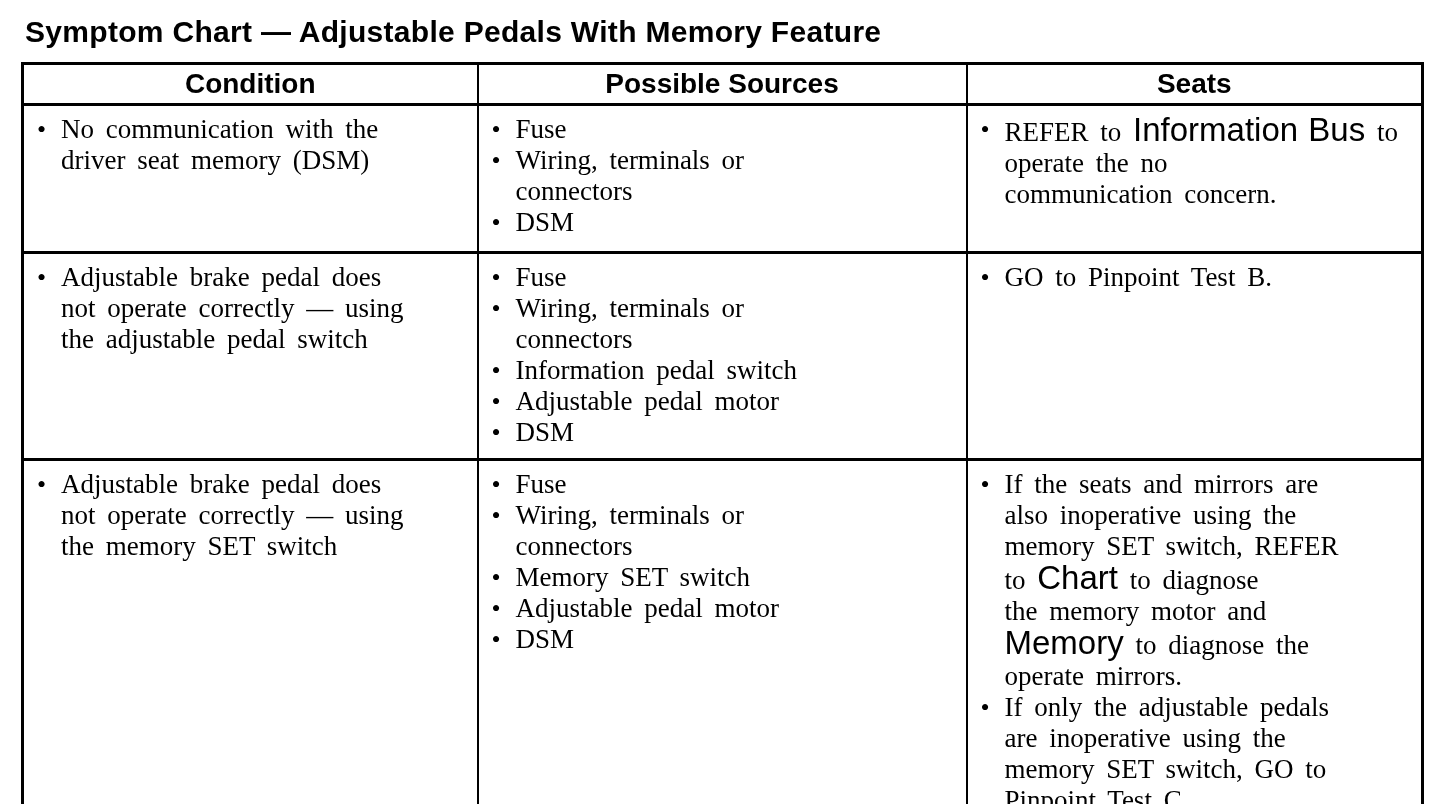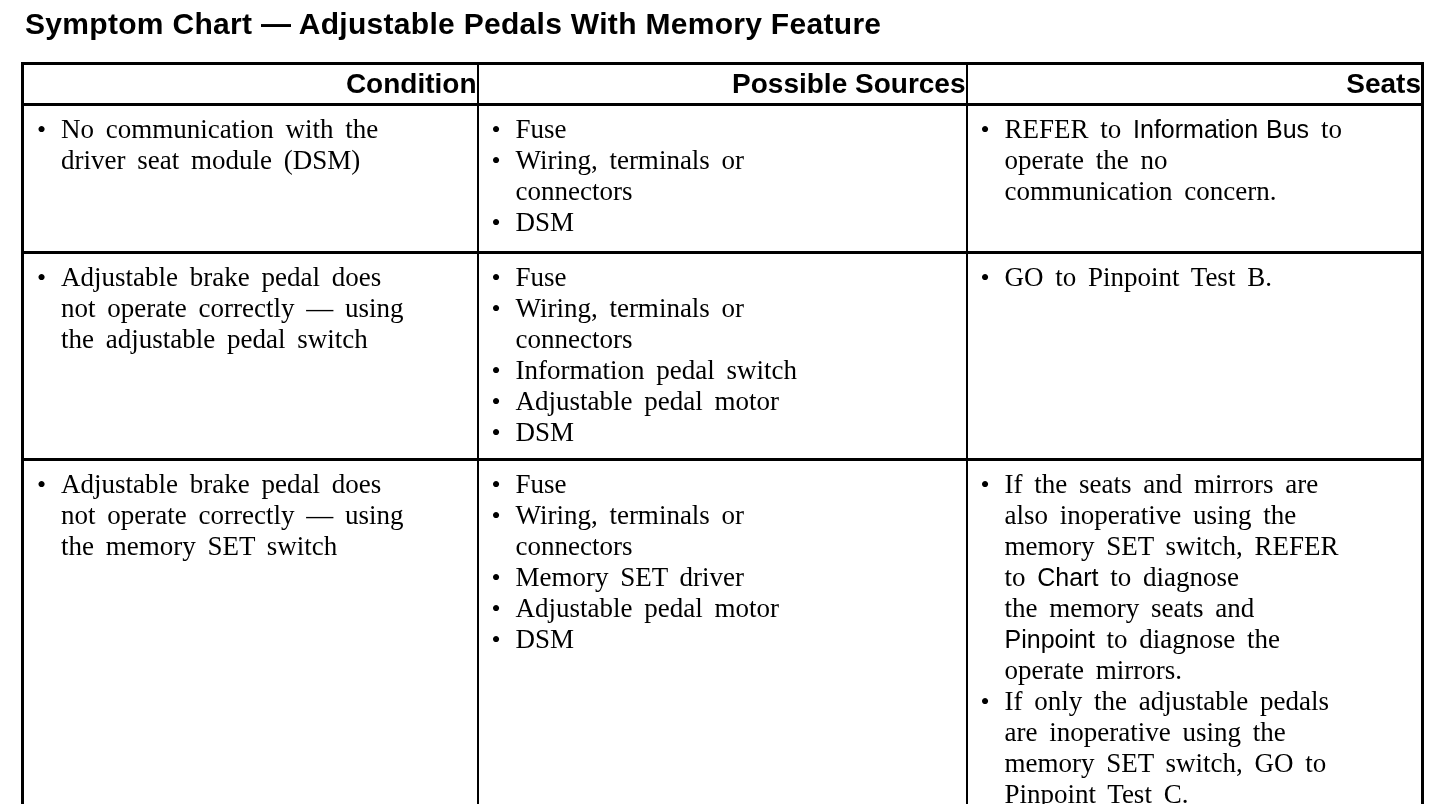--- a/index.html
+++ b/index.html
@@ -11,21 +11,21 @@
   body {
     width: 1456px;
     height: 804px;
     position: relative;
     font-family: "Liberation Serif", serif;
     overflow: hidden;
   }
   .page-title {
     position: absolute;
     left: 25px;
-    top: 8px;
+    top: 16px;
     font-family: "Liberation Sans", sans-serif;
     font-weight: bold;
     font-size: 30px;
     line-height: 32px;
     letter-spacing: 0.3px;
     white-space: nowrap;
   }
   table.symptom-table {
     position: absolute;
     left: 21px;
@@ -38,21 +38,21 @@
   .symptom-table th {
     border-left: 2px solid #000;
     border-right: 2px solid #000;
     border-top: 3px solid #000;
     border-bottom: 3px solid #000;
     height: 38px;
     padding: 0;
     font-family: "Liberation Sans", sans-serif;
     font-weight: bold;
     font-size: 28px;
-    text-align: right;
+    text-align: center;
     vertical-align: middle;
   }
   .symptom-table td {
     border-left: 2px solid #000;
     border-right: 2px solid #000;
     border-top: 3px solid #000;
     border-bottom: 3px solid #000;
     vertical-align: top;
     padding: 8px 4px 0 0;
   }
@@ -80,21 +80,21 @@
   }
   .li-text {
     flex: 1 1 auto;
     white-space: pre-line;
   }
   .run-serif {
     font-family: "Liberation Serif", serif;
   }
   .run-sans {
     font-family: "Liberation Sans", sans-serif;
-    font-size: 25px;
+    font-size: 33px;
     word-spacing: 1px;
   }
 </style>
 </head>
 <body>
 
 <div class="page-title">Symptom Chart — Adjustable Pedals With Memory Feature</div>
 
 <table class="symptom-table">
   <colgroup>
@@ -109,21 +109,21 @@
       <th>Seats</th>
     </tr>
   </thead>
   <tbody>
     <tr class="row-1">
       <td>
         <div class="cell-list">
             <div class="li">
               <span class="bullet">•</span>
               <span class="li-text"><span class="run-serif">No communication with the
-driver seat module (DSM)</span></span>
+driver seat memory (DSM)</span></span>
             </div>
           </div>
       </td>
       <td>
         <div class="cell-list">
             <div class="li">
               <span class="bullet">•</span>
               <span class="li-text"><span class="run-serif">Fuse</span></span>
             </div>
             <div class="li">
@@ -210,42 +210,42 @@
               <span class="bullet">•</span>
               <span class="li-text"><span class="run-serif">Fuse</span></span>
             </div>
             <div class="li">
               <span class="bullet">•</span>
               <span class="li-text"><span class="run-serif">Wiring, terminals or
 connectors</span></span>
             </div>
             <div class="li">
               <span class="bullet">•</span>
-              <span class="li-text"><span class="run-serif">Memory SET driver</span></span>
+              <span class="li-text"><span class="run-serif">Memory SET switch</span></span>
             </div>
             <div class="li">
               <span class="bullet">•</span>
               <span class="li-text"><span class="run-serif">Adjustable pedal motor</span></span>
             </div>
             <div class="li">
               <span class="bullet">•</span>
               <span class="li-text"><span class="run-serif">DSM</span></span>
             </div>
           </div>
       </td>
       <td>
         <div class="cell-list">
             <div class="li">
               <span class="bullet">•</span>
               <span class="li-text"><span class="run-serif">If the seats and mirrors are
 also inoperative using the
 memory SET switch, REFER
 to </span><span class="run-sans">Chart</span><span class="run-serif"> to diagnose
-the memory seats and
-</span><span class="run-sans">Pinpoint</span><span class="run-serif"> to diagnose the
+the memory motor and
+</span><span class="run-sans">Memory</span><span class="run-serif"> to diagnose the
 operate mirrors.</span></span>
             </div>
             <div class="li">
               <span class="bullet">•</span>
               <span class="li-text"><span class="run-serif">If only the adjustable pedals
 are inoperative using the
 memory SET switch, GO to
 Pinpoint Test C.</span></span>
             </div>
           </div>

